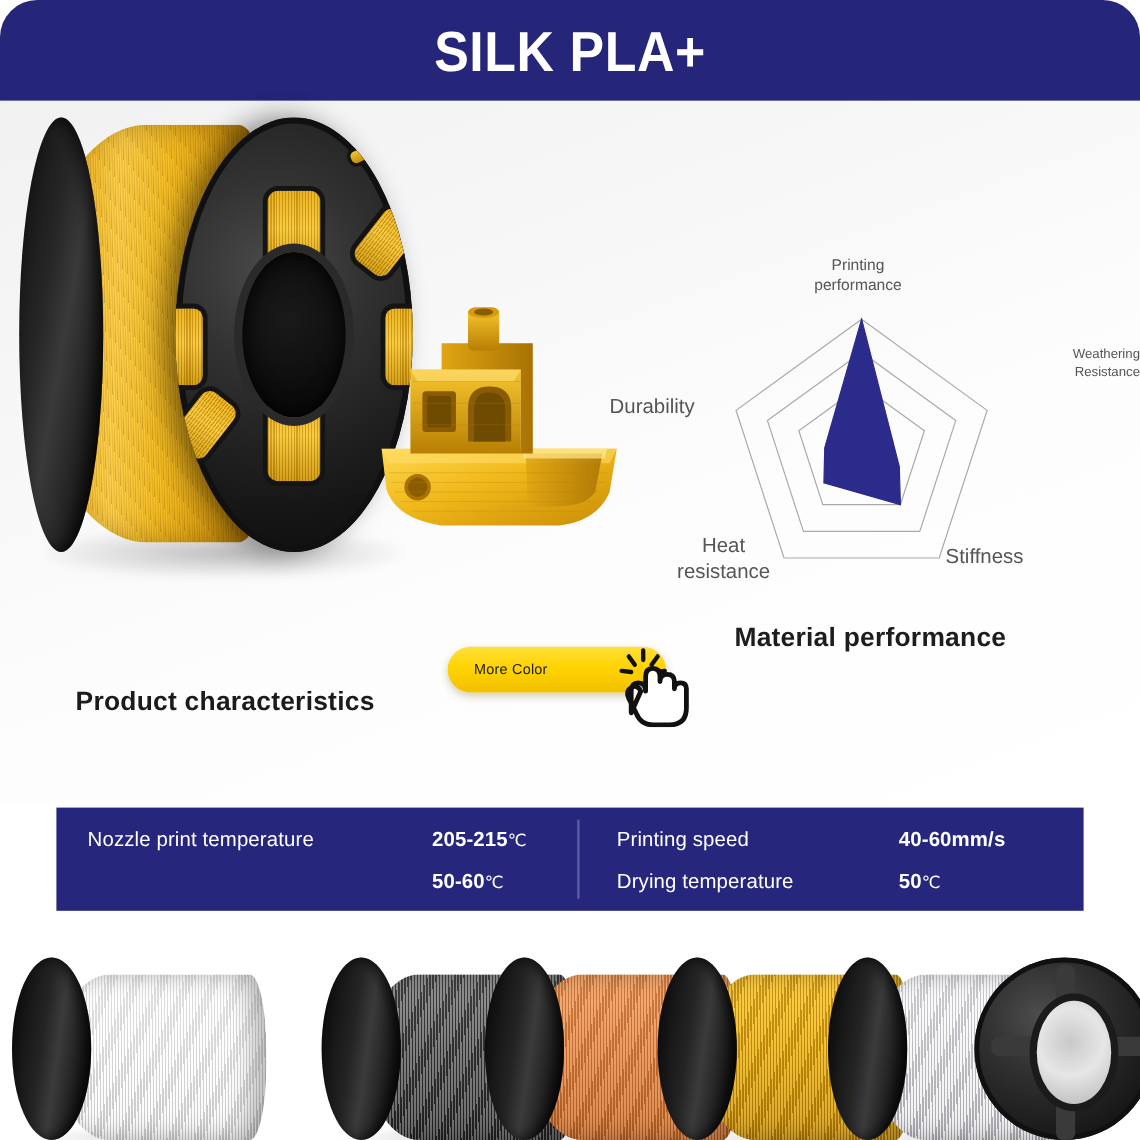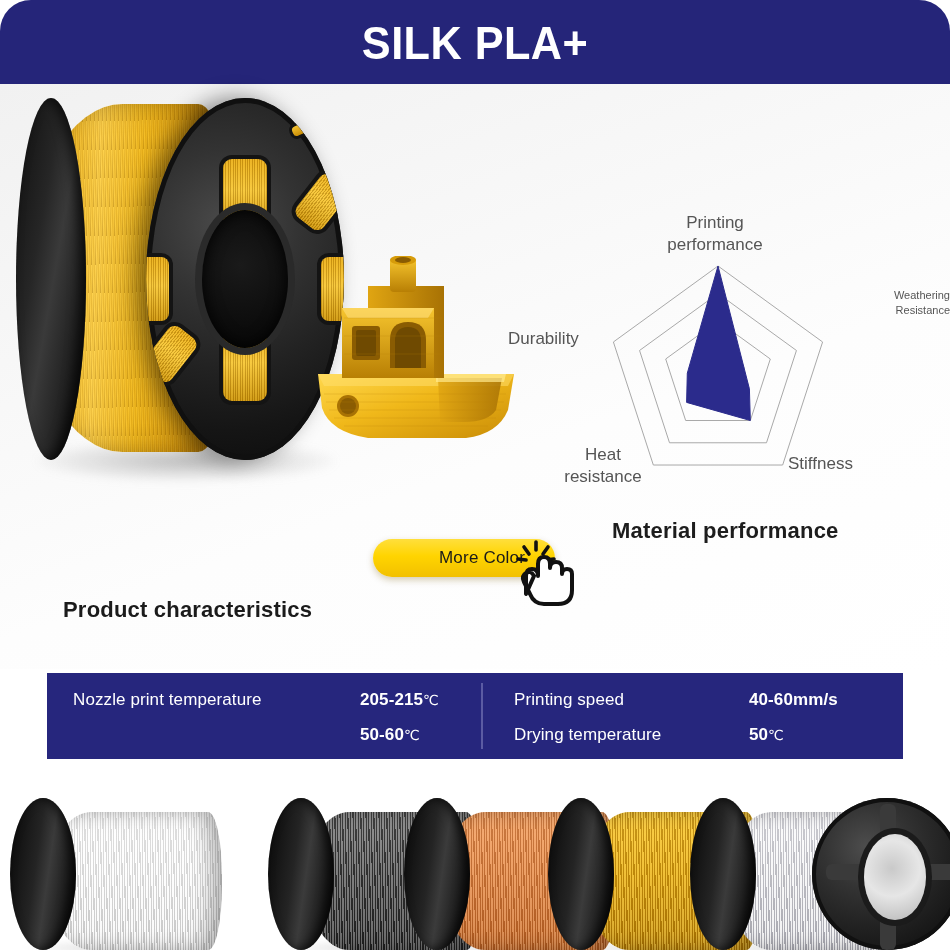--- a/index.html
+++ b/index.html
@@ -90,33 +90,33 @@
   .boat{position:absolute;left:316px;top:172px;width:228px;height:200px;}
   .boat svg{display:block;}
 
   
   .more-color{
     position:absolute;left:373px;top:455px;width:182px;height:38px;border-radius:19px;
     background:linear-gradient(180deg,#ffdf3c 0%,#ffd400 45%,#f2c000 100%);
     box-shadow:0 3px 7px rgba(120,90,0,.30);
     display:flex;align-items:center;padding-left:22px;box-sizing:border-box;
   }
-  .more-color-label{font-size:17px;color:#1b1b1b;letter-spacing:.2px;margin-left:44px;}
+  .more-color-label{font-size:12px;color:#1b1b1b;letter-spacing:.2px;}
   .click-burst{position:absolute;left:512px;top:452px;width:64px;height:70px;}
 
   
   .radar{position:absolute;left:500px;top:122px;width:450px;height:300px;}
   .radar svg{display:block;}
   .radar-caption{
     position:absolute;left:612px;top:434px;width:330px;
     font-size:22px;font-weight:bold;color:#1d1d1d;letter-spacing:.2px;
   }
 
   
-  .pc-title{position:absolute;left:63px;top:513px;font-size:22px;font-weight:bold;color:#1b1b1b;letter-spacing:.2px;}
+  .pc-title{position:absolute;left:63px;top:488px;font-size:22px;font-weight:bold;color:#1b1b1b;letter-spacing:.2px;}
   .pc-sub{position:absolute;left:63px;top:545px;font-size:19px;color:#4a4a4a;letter-spacing:.1px;}
   .pm-title{position:absolute;left:63px;top:598px;font-size:22px;font-weight:bold;color:#1b1b1b;letter-spacing:.2px;}
   .pm-sub{position:absolute;left:63px;top:631px;font-size:19px;color:#4a4a4a;letter-spacing:.1px;}
 
   
   .spec-table{
     position:absolute;left:47px;top:673px;width:856px;height:86px;
     background:#26267d;
   }
   .spec-divider{position:absolute;left:481px;top:683px;width:2px;height:66px;background:#6d6db0;opacity:.75;}
@@ -264,21 +264,21 @@
         <g fill="none" stroke="#a9a9a9" stroke-width="1">
           <polygon points="218,60 322.6,135.98 282.66,259.02 153.34,259.02 113.4,135.98"></polygon>
           <polygon points="218,87.5 296.45,144.48 266.49,236.77 169.51,236.77 139.55,144.48"></polygon>
           <polygon points="218,115 270.3,152.99 250.33,214.51 185.67,214.51 165.7,152.99"></polygon>
           <polygon points="218,142.5 244.15,161.49 234.16,192.26 201.84,192.26 191.85,161.49"></polygon>
         </g>
 
         <polygon points="218,60 249.4,182.79 250.33,214.51 186.6,196.4 187.3,167.19" fill="#2b2b8c" stroke="#2b2b8c" stroke-width="1"></polygon>
       </svg>
 
-      <div style="position:absolute;left:120px;top:6px;width:190px;text-align:center;font-size:17px;color:#555;line-height:1.32;">
+      <div style="position:absolute;left:120px;top:6px;width:190px;text-align:center;font-size:13px;color:#555;line-height:1.32;">
         <div>Printing</div>
         <div>performance</div>
       </div>
       <div style="position:absolute;left:305px;top:82px;width:145px;text-align:right;font-size:11px;color:#555;line-height:1.32;">
         <div>Weathering</div>
         <div>Resistance</div>
       </div>
       <div style="position:absolute;left:288px;top:248px;font-size:17px;color:#555;">Stiffness</div>
       <div style="position:absolute;left:38px;top:238px;width:130px;text-align:center;font-size:17px;color:#555;line-height:1.32;">
         <div>Heat</div>

